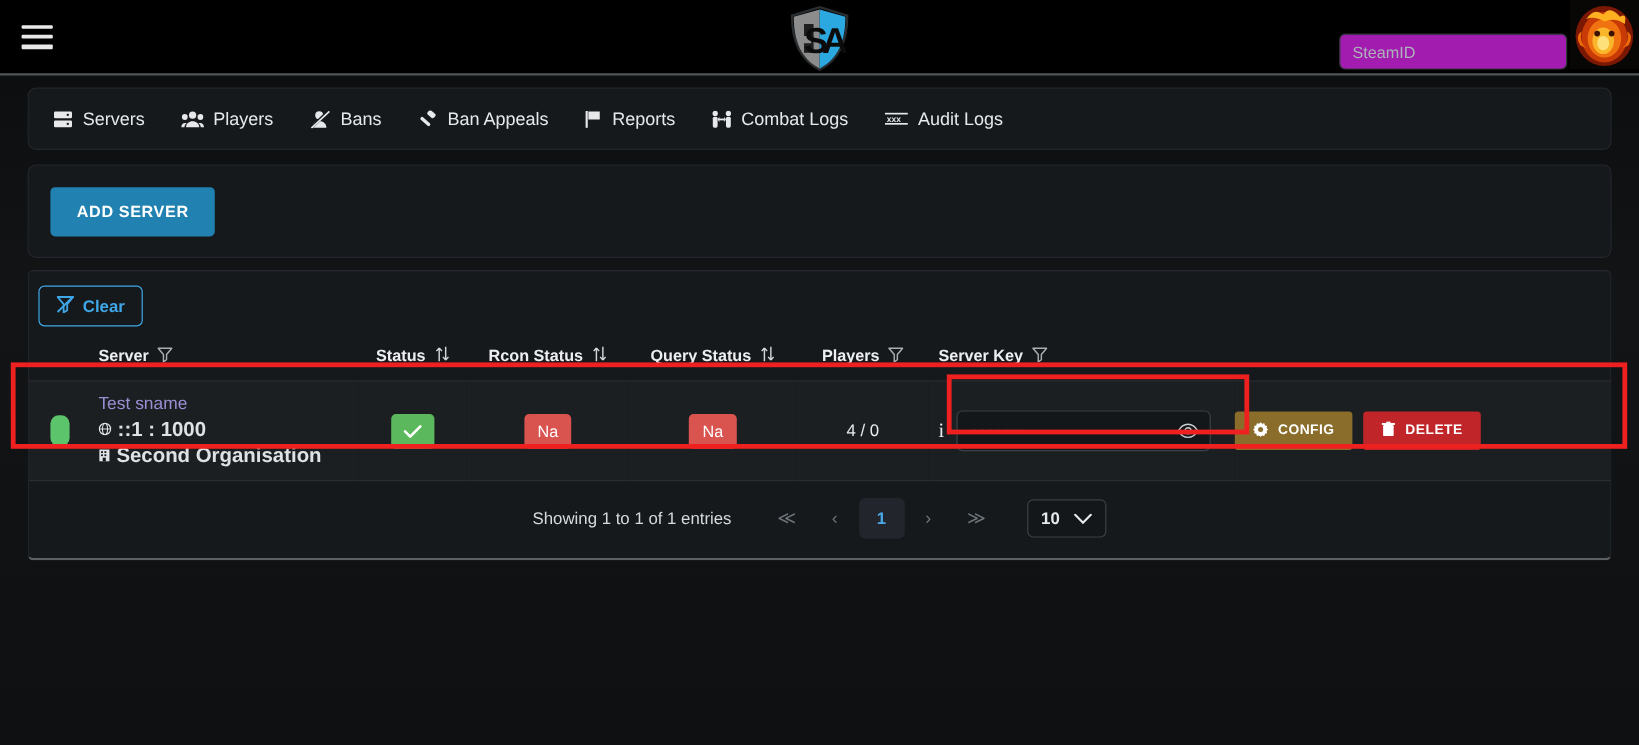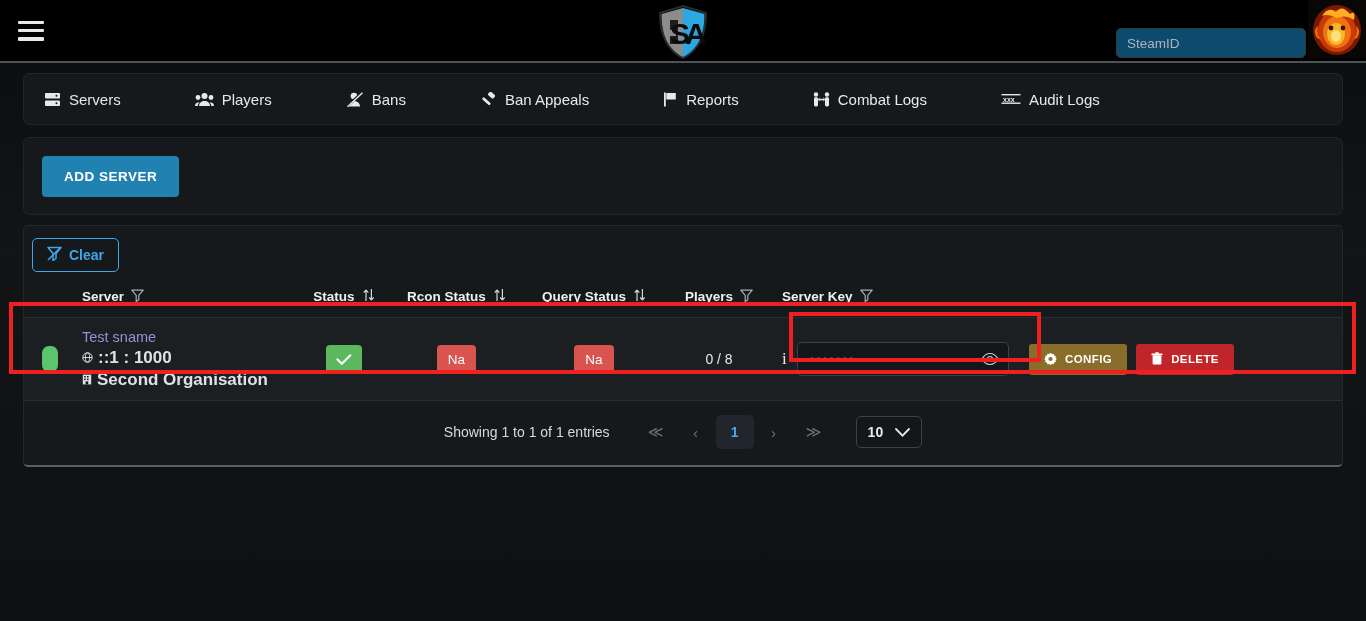--- a/index.html
+++ b/index.html
@@ -30,21 +30,21 @@
   .hamburger span { display:block; height: 3.5px; background:#e9e9e9; border-radius:1px; }
 
   .logo-wrap {
     position: absolute; left: 50%; top: 0; transform: translateX(-50%);
     height: 63px; display:flex; align-items:center; justify-content:center;
   }
 
   .steamid-input {
     position: absolute; right: 60px; top: 28px;
     width: 190px; height: 30px;
-    background: #0c4a6e;
+    background: #a21caf;
     border: 1px solid #32383d;
     border-radius: 5px;
     color: #b7bcc2;
     font-size: 13.5px;
     padding: 0 10px;
     outline: none;
   }
   .steamid-input::placeholder { color:#aeb3b9; }
 
   .avatar {
@@ -55,21 +55,20 @@
 
   
   .nav-card {
     margin: 10px 23px 0 23px;
     height: 52px;
     background: #16191c;
     border: 1px solid #22262a;
     border-radius: 7px;
     display: flex; align-items: center;
     padding-left: 20px;
-    gap: 44px;
   }
   .nav-item {
     display: flex; align-items: center; gap: 8px;
     color: #e6e8ea;
     font-size: 15px;
     margin-right: 30px;
     cursor: pointer;
     white-space: nowrap;
   }
   .nav-item .nicon { display:flex; align-items:center; color:#e6e8ea; }
@@ -515,21 +514,21 @@
 
         <td class="center">
           <span class="badge na">Na</span>
         </td>
 
         <td class="center">
           <span class="badge na">Na</span>
         </td>
 
         <td class="center">
-          <span class="players-val">0 / 8</span>
+          <span class="players-val">4 / 0</span>
         </td>
 
         <td>
           <div class="key-cell">
             <span class="info-i">i</span>
             <div class="key-field">
               <span class="dots">•••••••</span>
               <span class="eye-btn">
                 <svg width="18" height="13" viewBox="0 0 18 13">
                     <path d="M1 6.5C3 2.8 5.9 1 9 1s6 1.8 8 5.5C15 10.2 12.1 12 9 12S3 10.2 1 6.5z" fill="none" stroke="#c9ced3" stroke-width="1.2"></path>

